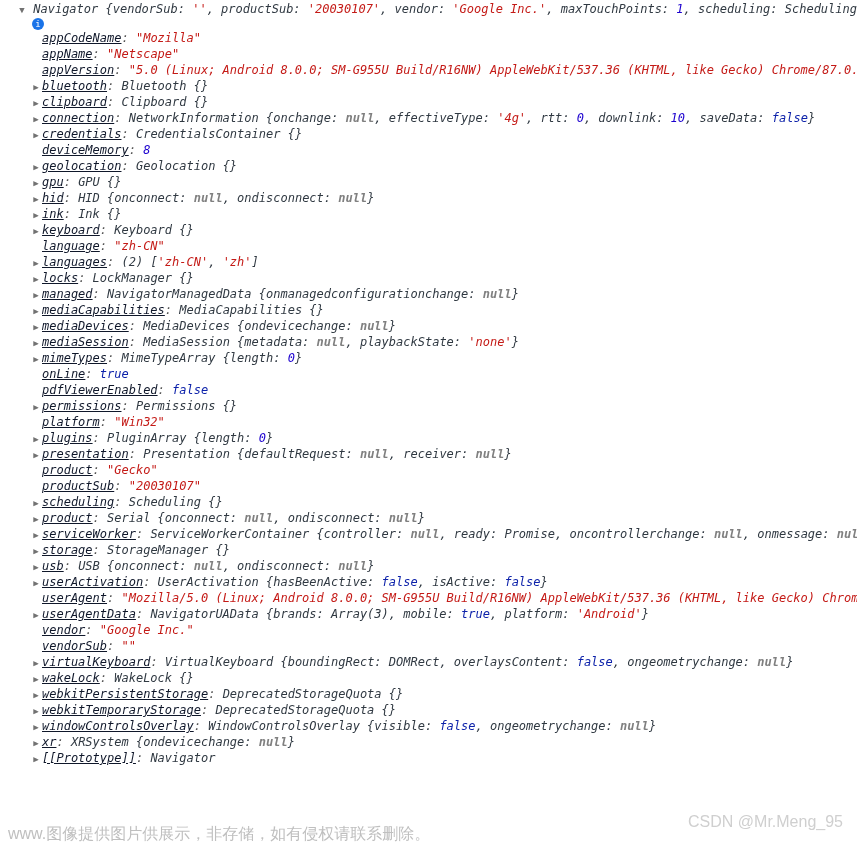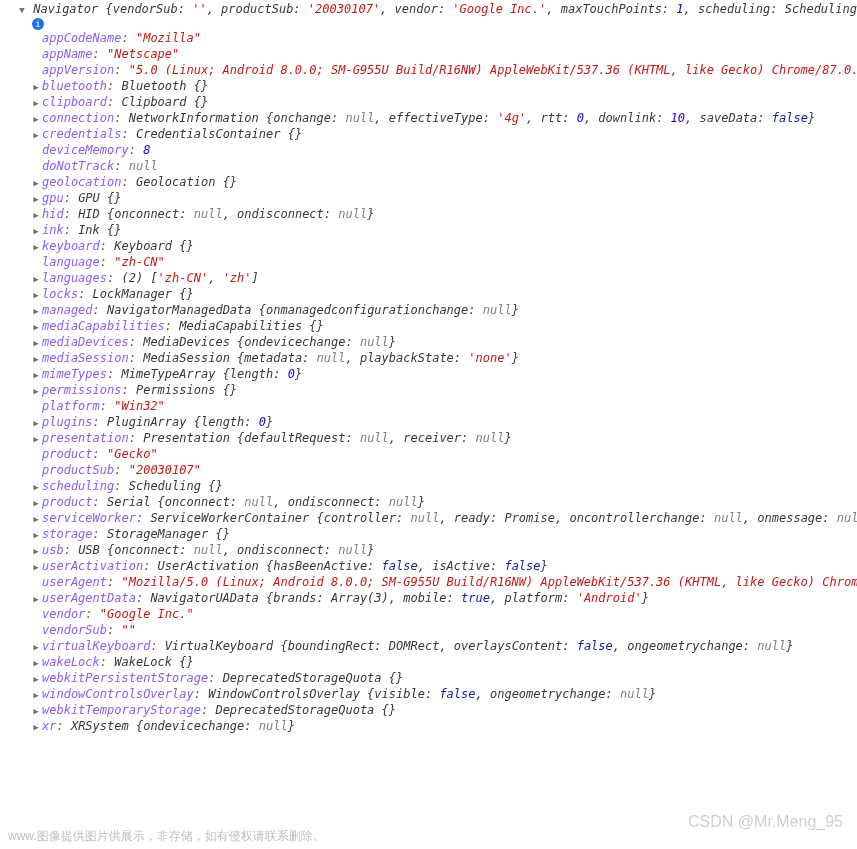--- a/index.html
+++ b/index.html
@@ -5,30 +5,30 @@
   html,body{margin:0;padding:0;background:#fff;font-family:Consolas,Menlo,monospace;font-size:12px;color:#303942;font-style:italic;}
   .wrap{padding:2px 4px 20px 4px;white-space:nowrap;overflow:hidden;}
   .hdr{padding-left:14px;position:relative;color:#303942;}
   .caret{display:inline-block;width:8px;text-align:center;color:#727272;font-style:normal;cursor:pointer;user-select:none;}
   .caret.side::before{content:"▶";font-size:9px;}
   .caret.down::before{content:"▼";font-size:9px;}
   .info{display:inline-block;width:12px;height:12px;border-radius:50%;background:#1a73e8;color:#fff;font-style:normal;font-size:9px;line-height:12px;text-align:center;margin-left:28px;margin-top:2px;}
   .rows{padding-left:40px;}
   .row{line-height:16px;height:16px;}
   .disc{display:inline-block;width:10px;margin-left:-12px;}
-  .key{color:#8b5cf6;}
+  .key{color:#0f172a;text-decoration:underline;}
   .sep{color:#555;}
   .str{color:#c41a16;}
   .num{color:#1c00cf;}
   .bool{color:#0d22aa;font-style:italic;}
-  .null{color:#808080;}
+  .null{color:#808080;font-weight:bold;}
   .obj{color:#303942;}
   .hl{color:#303942;}
   .wm{position:fixed;right:14px;bottom:18px;color:#cfcfcf;font-style:normal;font-family:Arial,sans-serif;font-size:16px;}
-  .foot{position:fixed;left:8px;bottom:4px;color:#bfbfbf;font-style:normal;font-family:Arial,sans-serif;font-size:12px;}
+  .foot{position:fixed;left:8px;bottom:4px;color:#bfbfbf;font-style:normal;font-family:Arial,sans-serif;font-size:16px;}
 </style>
 </head>
 <body>
 <div class="wrap">
 
 
 
 <div class="hdr">
   <span class="caret down"></span>
   <span id="hdr-line"><span>Navigator {</span><span class="hl">vendorSub:</span> <span class="str">''</span>, <span class="hl">productSub:</span> <span class="str">'20030107'</span>, <span class="hl">vendor:</span> <span class="str">'Google Inc.'</span>, <span class="hl">maxTouchPoints:</span> <span class="num">1</span>, <span class="hl">scheduling:</span> <span class="obj">Scheduling</span>, </span>
@@ -37,54 +37,56 @@
 
 <div class="rows" id="rows">
       <div class="row"><span class="disc"></span><span class="key">appCodeName</span><span class="sep">: </span><span class="str">"Mozilla"</span></div>
       <div class="row"><span class="disc"></span><span class="key">appName</span><span class="sep">: </span><span class="str">"Netscape"</span></div>
       <div class="row"><span class="disc"></span><span class="key">appVersion</span><span class="sep">: </span><span class="str">"5.0 (Linux; Android 8.0.0; SM-G955U Build/R16NW) AppleWebKit/537.36 (KHTML, like Gecko) Chrome/87.0.4280.14</span></div>
       <div class="row"><span class="disc"><span class="caret side"></span></span><span class="key">bluetooth</span><span class="sep">: </span><span class="obj">Bluetooth {}</span></div>
       <div class="row"><span class="disc"><span class="caret side"></span></span><span class="key">clipboard</span><span class="sep">: </span><span class="obj">Clipboard {}</span></div>
       <div class="row"><span class="disc"><span class="caret side"></span></span><span class="key">connection</span><span class="sep">: </span><span class="obj">NetworkInformation {</span><span class="hl">onchange: </span><span class="null">null</span><span class="obj">, </span><span class="hl">effectiveType: </span><span class="str">'4g'</span><span class="obj">, </span><span class="hl">rtt: </span><span class="num">0</span><span class="obj">, </span><span class="hl">downlink: </span><span class="num">10</span><span class="obj">, </span><span class="hl">saveData: </span><span class="bool">false</span><span class="obj">}</span></div>
       <div class="row"><span class="disc"><span class="caret side"></span></span><span class="key">credentials</span><span class="sep">: </span><span class="obj">CredentialsContainer {}</span></div>
       <div class="row"><span class="disc"></span><span class="key">deviceMemory</span><span class="sep">: </span><span class="num">8</span></div>
-      <div class="row"><span class="disc"></span><span class="key">doNotTrack</span><span class="sep">: </span><span class="null">null</span></div>
       <div class="row"><span class="disc"><span class="caret side"></span></span><span class="key">geolocation</span><span class="sep">: </span><span class="obj">Geolocation {}</span></div>
       <div class="row"><span class="disc"><span class="caret side"></span></span><span class="key">gpu</span><span class="sep">: </span><span class="obj">GPU {}</span></div>
       <div class="row"><span class="disc"><span class="caret side"></span></span><span class="key">hid</span><span class="sep">: </span><span class="obj">HID {</span><span class="hl">onconnect: </span><span class="null">null</span><span class="obj">, </span><span class="hl">ondisconnect: </span><span class="null">null</span><span class="obj">}</span></div>
       <div class="row"><span class="disc"><span class="caret side"></span></span><span class="key">ink</span><span class="sep">: </span><span class="obj">Ink {}</span></div>
       <div class="row"><span class="disc"><span class="caret side"></span></span><span class="key">keyboard</span><span class="sep">: </span><span class="obj">Keyboard {}</span></div>
       <div class="row"><span class="disc"></span><span class="key">language</span><span class="sep">: </span><span class="str">"zh-CN"</span></div>
       <div class="row"><span class="disc"><span class="caret side"></span></span><span class="key">languages</span><span class="sep">: </span><span class="obj">(2) [</span><span class="str">'zh-CN'</span><span class="obj">, </span><span class="str">'zh'</span><span class="obj">]</span></div>
       <div class="row"><span class="disc"><span class="caret side"></span></span><span class="key">locks</span><span class="sep">: </span><span class="obj">LockManager {}</span></div>
       <div class="row"><span class="disc"><span class="caret side"></span></span><span class="key">managed</span><span class="sep">: </span><span class="obj">NavigatorManagedData {</span><span class="hl">onmanagedconfigurationchange: </span><span class="null">null</span><span class="obj">}</span></div>
       <div class="row"><span class="disc"><span class="caret side"></span></span><span class="key">mediaCapabilities</span><span class="sep">: </span><span class="obj">MediaCapabilities {}</span></div>
       <div class="row"><span class="disc"><span class="caret side"></span></span><span class="key">mediaDevices</span><span class="sep">: </span><span class="obj">MediaDevices {</span><span class="hl">ondevicechange: </span><span class="null">null</span><span class="obj">}</span></div>
       <div class="row"><span class="disc"><span class="caret side"></span></span><span class="key">mediaSession</span><span class="sep">: </span><span class="obj">MediaSession {</span><span class="hl">metadata: </span><span class="null">null</span><span class="obj">, </span><span class="hl">playbackState: </span><span class="str">'none'</span><span class="obj">}</span></div>
       <div class="row"><span class="disc"><span class="caret side"></span></span><span class="key">mimeTypes</span><span class="sep">: </span><span class="obj">MimeTypeArray {</span><span class="hl">length: </span><span class="num">0</span><span class="obj">}</span></div>
+      <div class="row"><span class="disc"></span><span class="key">onLine</span><span class="sep">: </span><span class="bool">true</span></div>
+      <div class="row"><span class="disc"></span><span class="key">pdfViewerEnabled</span><span class="sep">: </span><span class="bool">false</span></div>
       <div class="row"><span class="disc"><span class="caret side"></span></span><span class="key">permissions</span><span class="sep">: </span><span class="obj">Permissions {}</span></div>
       <div class="row"><span class="disc"></span><span class="key">platform</span><span class="sep">: </span><span class="str">"Win32"</span></div>
       <div class="row"><span class="disc"><span class="caret side"></span></span><span class="key">plugins</span><span class="sep">: </span><span class="obj">PluginArray {</span><span class="hl">length: </span><span class="num">0</span><span class="obj">}</span></div>
       <div class="row"><span class="disc"><span class="caret side"></span></span><span class="key">presentation</span><span class="sep">: </span><span class="obj">Presentation {</span><span class="hl">defaultRequest: </span><span class="null">null</span><span class="obj">, </span><span class="hl">receiver: </span><span class="null">null</span><span class="obj">}</span></div>
       <div class="row"><span class="disc"></span><span class="key">product</span><span class="sep">: </span><span class="str">"Gecko"</span></div>
       <div class="row"><span class="disc"></span><span class="key">productSub</span><span class="sep">: </span><span class="str">"20030107"</span></div>
       <div class="row"><span class="disc"><span class="caret side"></span></span><span class="key">scheduling</span><span class="sep">: </span><span class="obj">Scheduling {}</span></div>
       <div class="row"><span class="disc"><span class="caret side"></span></span><span class="key">product</span><span class="sep">: </span><span class="obj">Serial {</span><span class="hl">onconnect: </span><span class="null">null</span><span class="obj">, </span><span class="hl">ondisconnect: </span><span class="null">null</span><span class="obj">}</span></div>
       <div class="row"><span class="disc"><span class="caret side"></span></span><span class="key">serviceWorker</span><span class="sep">: </span><span class="obj">ServiceWorkerContainer {</span><span class="hl">controller: </span><span class="null">null</span><span class="obj">, </span><span class="hl">ready: </span><span class="obj">Promise</span><span class="obj">, </span><span class="hl">oncontrollerchange: </span><span class="null">null</span><span class="obj">, </span><span class="hl">onmessage: </span><span class="null">null</span></div>
       <div class="row"><span class="disc"><span class="caret side"></span></span><span class="key">storage</span><span class="sep">: </span><span class="obj">StorageManager {}</span></div>
       <div class="row"><span class="disc"><span class="caret side"></span></span><span class="key">usb</span><span class="sep">: </span><span class="obj">USB {</span><span class="hl">onconnect: </span><span class="null">null</span><span class="obj">, </span><span class="hl">ondisconnect: </span><span class="null">null</span><span class="obj">}</span></div>
       <div class="row"><span class="disc"><span class="caret side"></span></span><span class="key">userActivation</span><span class="sep">: </span><span class="obj">UserActivation {</span><span class="hl">hasBeenActive: </span><span class="bool">false</span><span class="obj">, </span><span class="hl">isActive: </span><span class="bool">false</span><span class="obj">}</span></div>
       <div class="row"><span class="disc"></span><span class="key">userAgent</span><span class="sep">: </span><span class="str">"Mozilla/5.0 (Linux; Android 8.0.0; SM-G955U Build/R16NW) AppleWebKit/537.36 (KHTML, like Gecko) Chrome/87.0.</span></div>
       <div class="row"><span class="disc"><span class="caret side"></span></span><span class="key">userAgentData</span><span class="sep">: </span><span class="obj">NavigatorUAData {</span><span class="hl">brands: </span><span class="obj">Array(3)</span><span class="obj">, </span><span class="hl">mobile: </span><span class="bool">true</span><span class="obj">, </span><span class="hl">platform: </span><span class="str">'Android'</span><span class="obj">}</span></div>
       <div class="row"><span class="disc"></span><span class="key">vendor</span><span class="sep">: </span><span class="str">"Google Inc."</span></div>
       <div class="row"><span class="disc"></span><span class="key">vendorSub</span><span class="sep">: </span><span class="str">""</span></div>
       <div class="row"><span class="disc"><span class="caret side"></span></span><span class="key">virtualKeyboard</span><span class="sep">: </span><span class="obj">VirtualKeyboard {</span><span class="hl">boundingRect: </span><span class="obj">DOMRect</span><span class="obj">, </span><span class="hl">overlaysContent: </span><span class="bool">false</span><span class="obj">, </span><span class="hl">ongeometrychange: </span><span class="null">null</span><span class="obj">}</span></div>
       <div class="row"><span class="disc"><span class="caret side"></span></span><span class="key">wakeLock</span><span class="sep">: </span><span class="obj">WakeLock {}</span></div>
       <div class="row"><span class="disc"><span class="caret side"></span></span><span class="key">webkitPersistentStorage</span><span class="sep">: </span><span class="obj">DeprecatedStorageQuota {}</span></div>
+      <div class="row"><span class="disc"><span class="caret side"></span></span><span class="key">webkitTemporaryStorage</span><span class="sep">: </span><span class="obj">DeprecatedStorageQuota {}</span></div>
       <div class="row"><span class="disc"><span class="caret side"></span></span><span class="key">windowControlsOverlay</span><span class="sep">: </span><span class="obj">WindowControlsOverlay {</span><span class="hl">visible: </span><span class="bool">false</span><span class="obj">, </span><span class="hl">ongeometrychange: </span><span class="null">null</span><span class="obj">}</span></div>
-      <div class="row"><span class="disc"><span class="caret side"></span></span><span class="key">webkitTemporaryStorage</span><span class="sep">: </span><span class="obj">DeprecatedStorageQuota {}</span></div>
       <div class="row"><span class="disc"><span class="caret side"></span></span><span class="key">xr</span><span class="sep">: </span><span class="obj">XRSystem {</span><span class="hl">ondevicechange: </span><span class="null">null</span><span class="obj">}</span></div>
+      <div class="row"><span class="disc"><span class="caret side"></span></span><span class="key">[[Prototype]]</span><span class="sep">: </span><span class="obj">Navigator</span></div>
     </div>
 
 </div>
 
 <div class="wm">CSDN @Mr.Meng_95</div>
 <div class="foot">www.图像提供图片供展示，非存储，如有侵权请联系删除。</div>
 
 </body></html>

